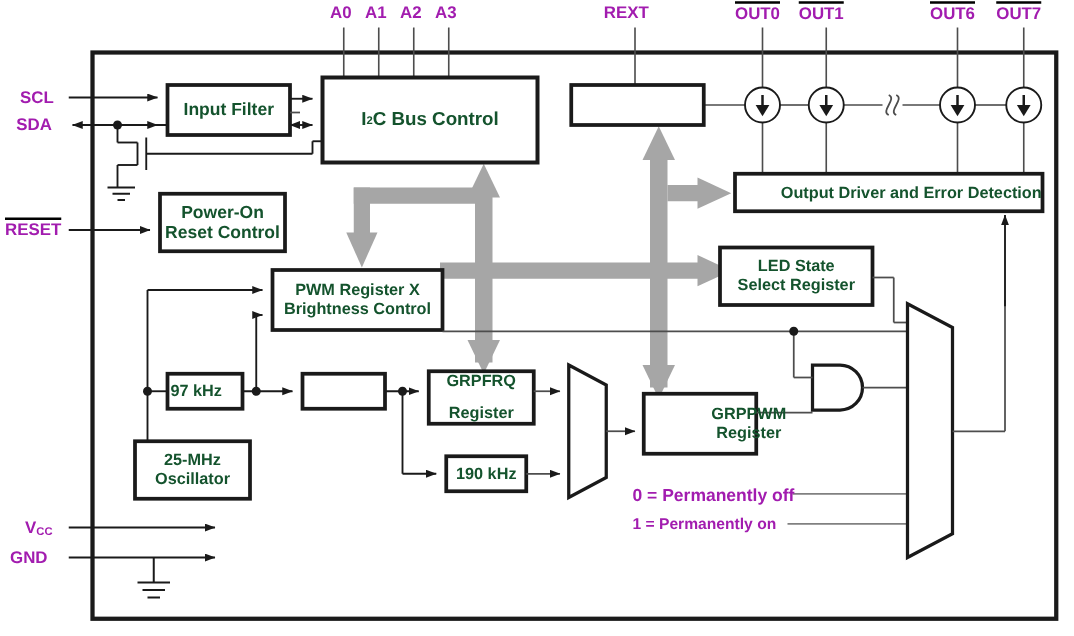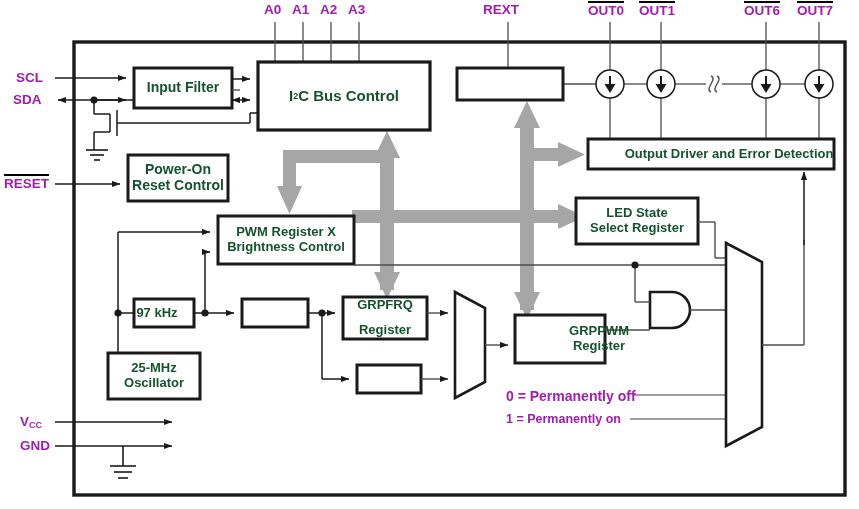--- a/index.html
+++ b/index.html
@@ -241,21 +241,21 @@
   <div class="lbl pin" style="left:483px;top:2px;">REXT</div>
   <div class="lbl pin" style="left:588px;top:3px;"><span class="ovlbar">OUT0</span></div>
   <div class="lbl pin" style="left:639px;top:3px;"><span class="ovlbar">OUT1</span></div>
   <div class="lbl pin" style="left:744px;top:3px;"><span class="ovlbar">OUT6</span></div>
   <div class="lbl pin" style="left:797px;top:3px;"><span class="ovlbar">OUT7</span></div>
 
   <div class="lbl pin" style="left:16px;top:70px;">SCL</div>
   <div class="lbl pin" style="left:13px;top:92px;">SDA</div>
   <div class="lbl pin" style="left:4px;top:176px;"><span class="ovlbar">RESET</span></div>
   <div class="lbl pin" style="left:20px;top:414px;">V<span class="sub">CC</span></div>
-  <div class="lbl pin" style="left:20px;top:438px;">GND</div>
+  <div class="lbl pin" style="left:8px;top:438px;">GND</div>
 
   <div class="boxtxt" style="left:134px;top:68px;width:98px;height:40px;font-size:14px;">Input Filter</div>
 
   <div class="boxtxt" style="left:258px;top:62px;width:172px;height:68px;font-size:15px;">I<span class="sup">2</span>C Bus Control</div>
 
 
   <div class="boxtxt" style="left:588px;top:139px;width:282px;height:30px;font-size:13px;">Output Driver and Error Detection</div>
 
   <div class="boxtxt" style="left:128px;top:155px;width:100px;height:46px;font-size:14px;flex-direction:column;">
     <span>Power-On</span>
@@ -278,20 +278,21 @@
   <div class="boxtxt" style="left:343px;top:297px;width:84px;height:42px;font-size:13px;flex-direction:column;gap:10px;">
     <span>GRPFRQ</span>
     <span>Register</span>
   </div>
 
   <div class="boxtxt" style="left:108px;top:353px;width:92px;height:46px;font-size:13px;flex-direction:column;">
     <span>25-MHz</span>
     <span>Oscillator</span>
   </div>
 
+  <div class="boxtxt" style="left:357px;top:365px;width:64px;height:28px;font-size:13px;">190 kHz</div>
 
   <div class="boxtxt" style="left:515px;top:315px;width:90px;height:48px;font-size:13px;flex-direction:column;margin-left:39px;">
     <span>GRPPWM</span>
     <span>Register</span>
   </div>
 
   <div class="lbl" style="left:506px;top:388px;font-size:14px;">0 = Permanently off</div>
   <div class="lbl" style="left:506px;top:412px;font-size:12.5px;">1 = Permanently on</div>
 
 </div>

